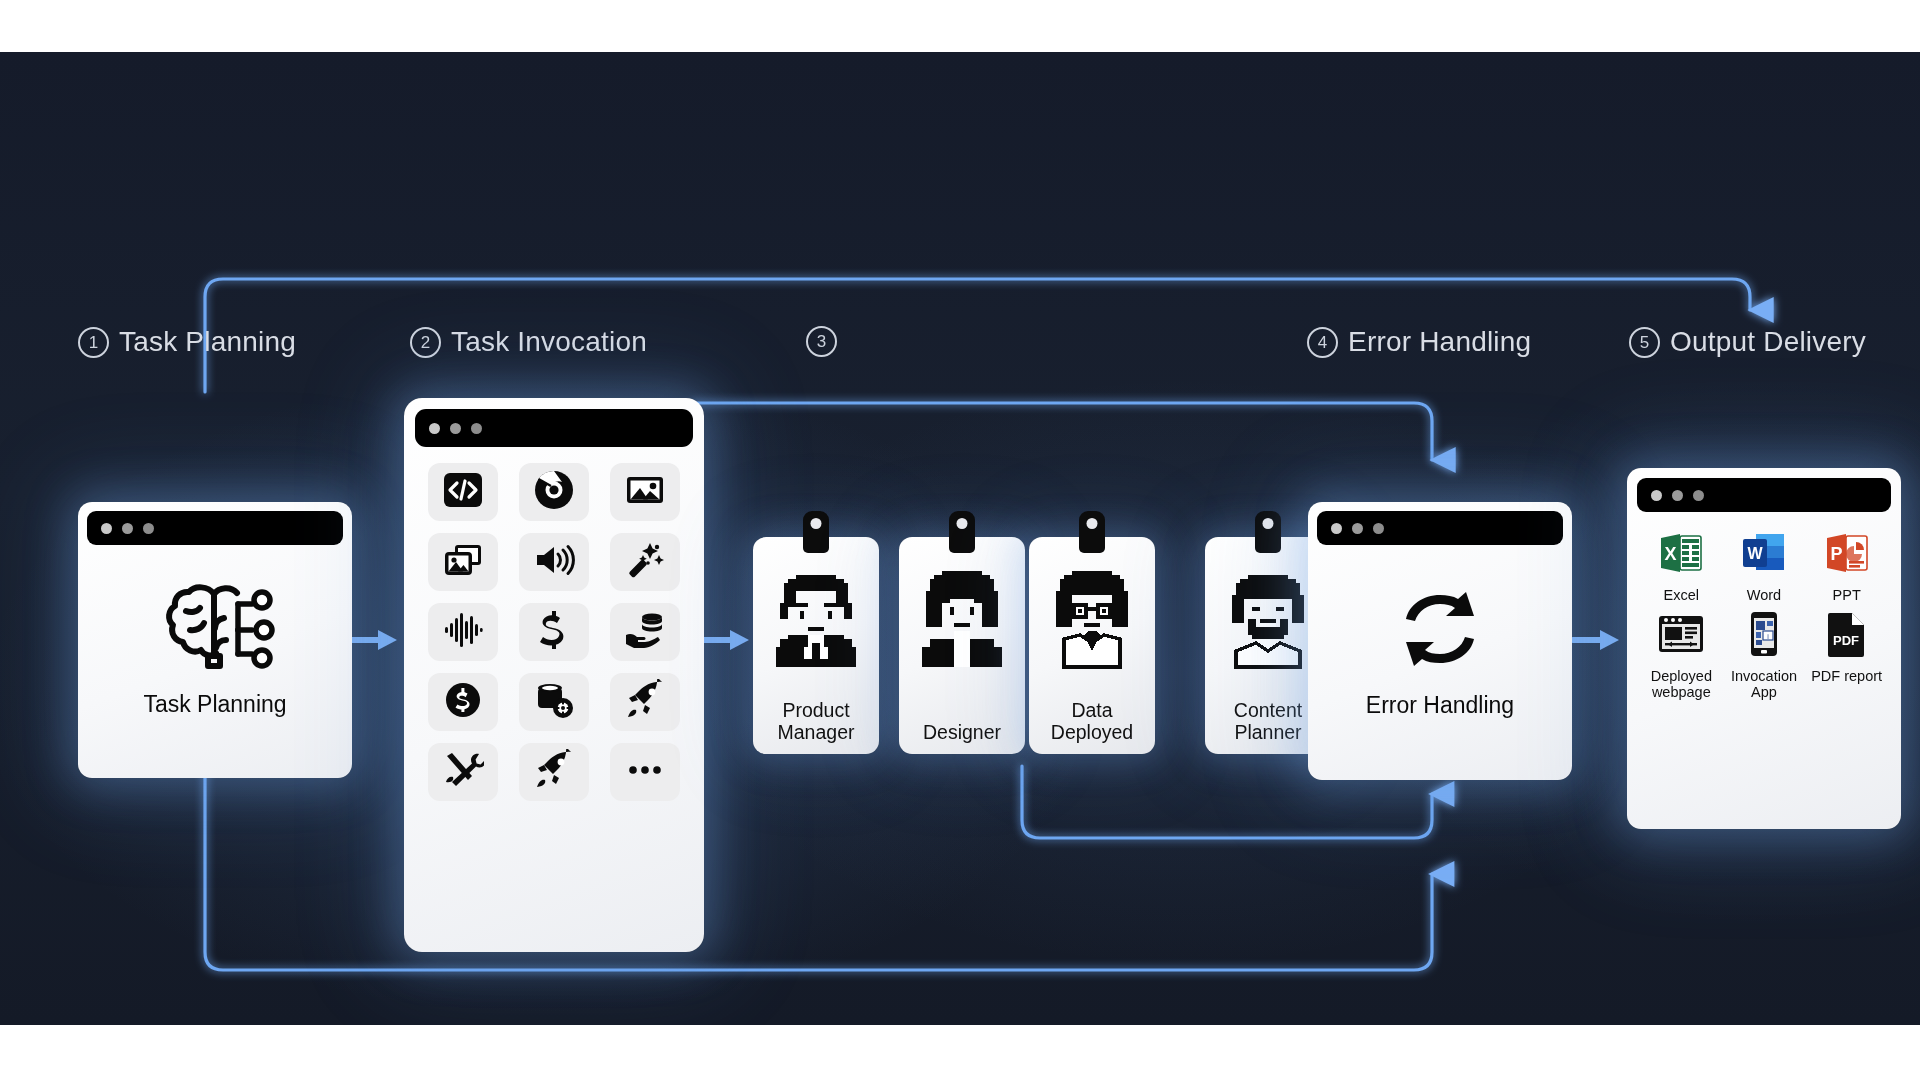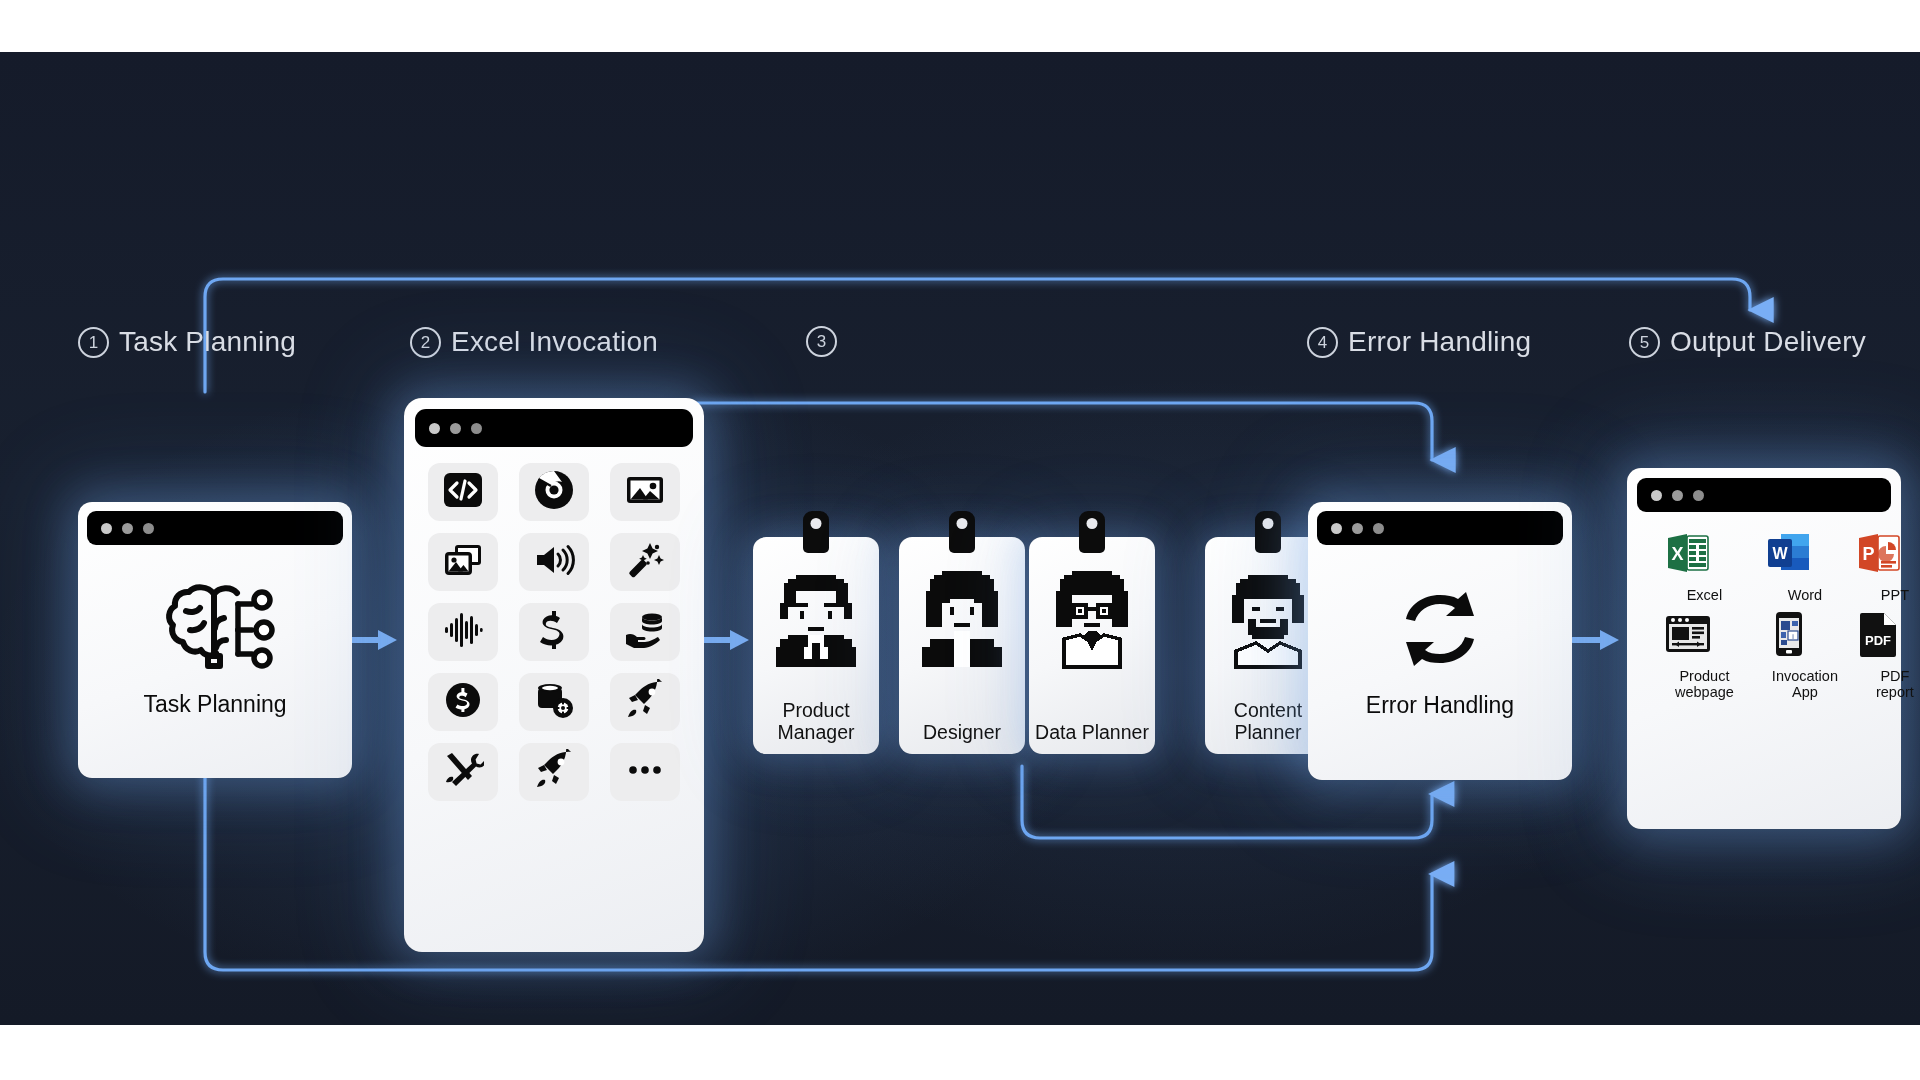--- a/index.html
+++ b/index.html
@@ -92,21 +92,21 @@
   .avatar{margin-top:4px;}
 
   
   #output-win{left:1627px;top:416px;width:254px;height:341px;border-radius:14px;padding:10px;}
   .out-grid{
     display:grid;grid-template-columns:repeat(3,1fr);gap:6px;
     padding:16px 6px 4px;
   }
   .out-cell{display:flex;flex-direction:column;align-items:center;gap:5px;}
   .out-label{
-    text-align:center;color:#111;font-size:14.5px;line-height:1.12;margin-left:32px;
+    text-align:center;color:#111;font-size:14.5px;line-height:1.12;
   }
 
   
   .conn{position:absolute;left:0;top:0;width:1920px;height:1080px;pointer-events:none;}
 </style>
 </head>
 <body>
 
 <div id="stage">
   <div class="canvas">
@@ -157,21 +157,21 @@
         </g>
       </g>
     </svg>
 
     <div class="step-head" style="left:78px;top:274px;">
       <span class="circnum">1</span>
       <span>Task Planning</span>
     </div>
     <div class="step-head" style="left:410px;top:274px;">
       <span class="circnum">2</span>
-      <span>Excel Invocation</span>
+      <span>Task Invocation</span>
     </div>
     <div class="step-head" style="left:806px;top:274px;">
       <span class="circnum">3</span>
     </div>
     <div class="step-head" style="left:1307px;top:274px;">
       <span class="circnum">4</span>
       <span>Error Handling</span>
     </div>
     <div class="step-head" style="left:1629px;top:274px;">
       <span class="circnum">5</span>
@@ -517,21 +517,21 @@
               <rect x="15.6" y="10.6" width="1" height="1"></rect>
           </g>
           <g fill="#ffffff" stroke="#0b0b0b" stroke-width="0.8">
             <path d="M6 18 L10 17 L13 19 L16 17 L20 18 L20 25 L6 25 Z"></path>
           </g>
           <g fill="#0b0b0b">
               <path d="M11 17 L13 21 L15 17 L14 16 L12 16 Z"></path>
             </g>
         </svg>
       </span>
-      <div class="badge-name">Data Planner</div>
+      <div class="badge-name">Data Deployed</div>
     </div>
 
     <div class="badge" style="left:1205px;top:485px;align-items:center;">
       <span class="clip"></span>
       <span class="avatar">
         <svg width="104" height="104" viewBox="0 0 26 26" shape-rendering="crispEdges">
           <g fill="#0b0b0b">
             <rect x="8" y="2" width="10" height="1"></rect>
               <rect x="6" y="3" width="14" height="1"></rect>
             <rect x="5" y="4" width="16" height="3"></rect>
@@ -651,21 +651,21 @@
                   <rect x="29" y="22.5" width="12" height="2.6"></rect>
                   <rect x="29" y="27" width="8" height="2.6"></rect>
                 </g>
               <g fill="#111">
                   <rect x="9" y="34" width="32" height="2.4"></rect>
                   <path d="M12 35.2 L16 32.4 v5.6z"></path>
                   <path d="M38 35.2 L34 32.4 v5.6z"></path>
                 </g>
             </svg>
           </span>
-          <span class="out-label">Product webpage</span>
+          <span class="out-label">Deployed webpage</span>
         </div>
 
         <div class="out-cell">
           <span>
             <svg width="50" height="50" viewBox="0 0 50 50">
               <rect x="12" y="3" width="26" height="44" rx="4" fill="#111"></rect>
               <rect x="15" y="9" width="20" height="30" fill="#e9e9e9"></rect>
               <rect x="17" y="12" width="9" height="9" fill="#2b4b8f"></rect>
               <rect x="28" y="12" width="6" height="5" fill="#3d63ad"></rect>
               <rect x="17" y="23" width="5" height="6" fill="#3d63ad"></rect>

